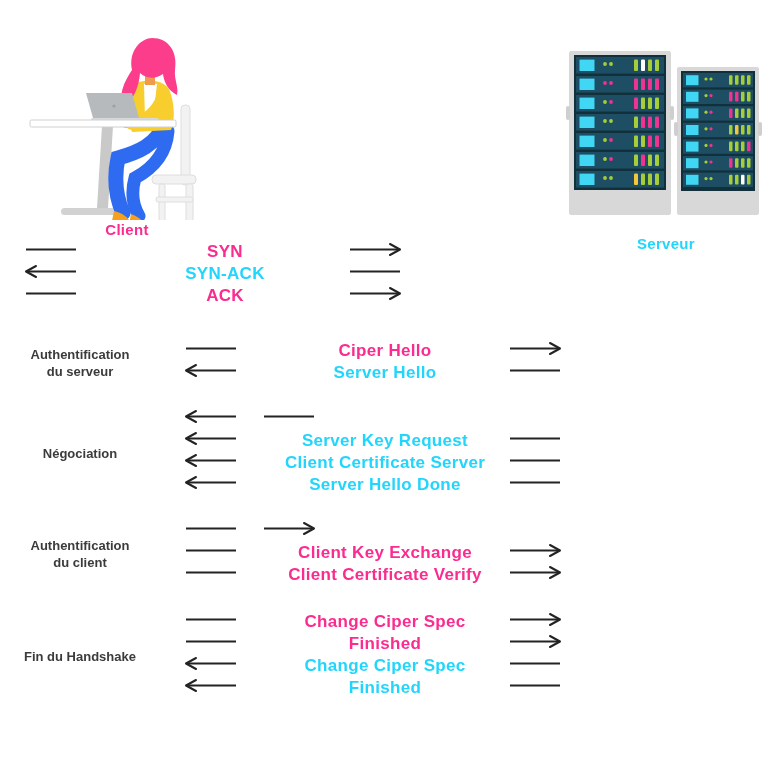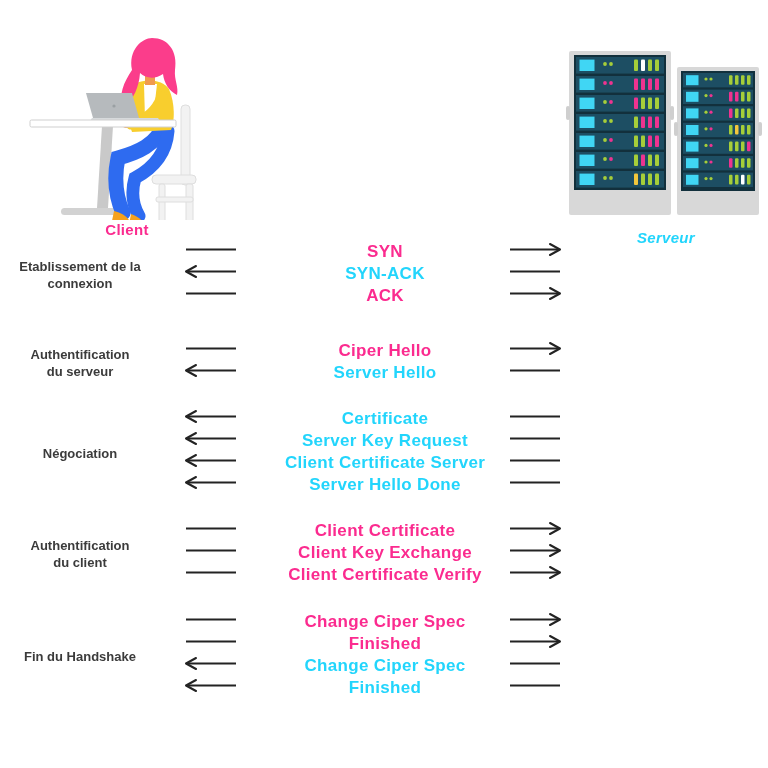--- a/index.html
+++ b/index.html
@@ -5,21 +5,21 @@
   html,body{margin:0;padding:0;background:#fff;}
   .canvas{
     position:relative;width:768px;height:768px;background:var(--bg,#fff);
     font-family:"Liberation Sans",sans-serif;overflow:hidden;
   }
   
   .client-figure{position:absolute;left:28px;top:25px;width:180px;height:195px;}
   .server-figure{position:absolute;left:563px;top:48px;width:200px;height:172px;}
   .actor-label{position:absolute;width:110px;text-align:center;font-size:15px;font-weight:700;letter-spacing:.3px;}
   .client-label{left:72px;top:221px;color:var(--pink);}
-  .server-label{left:611px;top:229px;color:var(--cyan);font-style:italic;}
+  .server-label{left:611px;top:235px;color:var(--cyan);}
   
   .diagram{position:absolute;left:0;top:240px;display:flex;flex-direction:column;width:600px;}
   .section{display:flex;align-items:center;margin-top:24px;}
   .section:first-child{margin-top:2px;}
   .section:nth-child(2){margin-top:33px;}
   .section:nth-child(5){margin-top:25px;}
   .label-cell{width:160px;display:flex;justify-content:center;}
   .phase-label{width:138px;text-align:center;color:var(--dark);font-size:13px;font-weight:600;line-height:17px;}
   .rows{display:flex;flex-direction:column;}
   .msg-row{display:flex;align-items:flex-start;height:22px;}
@@ -203,26 +203,20 @@
       <circle cx="148" cy="130.60000000000002" r="1.6" fill="#a6ce39"></circle>
       <rect x="166" y="126.80000000000001" width="3.5" height="9.6" rx="1" fill="#a6ce39"></rect>
       <rect x="172" y="126.80000000000001" width="3.5" height="9.6" rx="1" fill="#a6ce39"></rect>
       <rect x="178" y="126.80000000000001" width="3.5" height="9.6" rx="1" fill="#ffffff"></rect>
       <rect x="184" y="126.80000000000001" width="3.5" height="9.6" rx="1" fill="#a6ce39"></rect>
     </svg>
   <div class="actor-label server-label">Serveur</div>
 
   <div class="diagram" id="diagram">
       <div class="section">
-        <div class="label-cell">
-          <div class="phase-label">
-            <div>Etablissement de la</div>
-            <div>connexion</div>
-          </div>
-        </div>
         <div class="rows">
           <div class="msg-row">
             <div class="cell cell-left">
               <svg width="54" height="15" viewBox="0 0 54 15">
                 <line x1="2" y1="7.5" x2="52" y2="7.5" stroke="#232323" stroke-width="2"></line>
               </svg>
             </div>
             <div class="cell cell-mid msg-pink">SYN</div>
             <div class="cell cell-right">
               <svg width="54" height="15" viewBox="0 0 54 15">
@@ -306,21 +300,20 @@
           </div>
         </div>
         <div class="rows">
           <div class="msg-row">
             <div class="cell cell-left">
               <svg width="54" height="15" viewBox="0 0 54 15">
                 <line x1="4" y1="7.5" x2="52" y2="7.5" stroke="#232323" stroke-width="2"></line>
                 <polyline points="12,2 2,7.5 12,13" fill="none" stroke="#232323" stroke-width="2" stroke-linecap="round" stroke-linejoin="round"></polyline>
               </svg>
             </div>
-            <div class="cell cell-mid msg-cyan">Certificate</div>
             <div class="cell cell-right">
               <svg width="54" height="15" viewBox="0 0 54 15">
                 <line x1="2" y1="7.5" x2="52" y2="7.5" stroke="#232323" stroke-width="2"></line>
               </svg>
             </div>
           </div>
           <div class="msg-row">
             <div class="cell cell-left">
               <svg width="54" height="15" viewBox="0 0 54 15">
                 <line x1="4" y1="7.5" x2="52" y2="7.5" stroke="#232323" stroke-width="2"></line>
@@ -371,21 +364,20 @@
             <div>du client</div>
           </div>
         </div>
         <div class="rows">
           <div class="msg-row">
             <div class="cell cell-left">
               <svg width="54" height="15" viewBox="0 0 54 15">
                 <line x1="2" y1="7.5" x2="52" y2="7.5" stroke="#232323" stroke-width="2"></line>
               </svg>
             </div>
-            <div class="cell cell-mid msg-pink">Client Certificate</div>
             <div class="cell cell-right">
               <svg width="54" height="15" viewBox="0 0 54 15">
                 <line x1="2" y1="7.5" x2="50" y2="7.5" stroke="#232323" stroke-width="2"></line>
                 <polyline points="42,2 52,7.5 42,13" fill="none" stroke="#232323" stroke-width="2" stroke-linecap="round" stroke-linejoin="round"></polyline>
               </svg>
             </div>
           </div>
           <div class="msg-row">
             <div class="cell cell-left">
               <svg width="54" height="15" viewBox="0 0 54 15">

